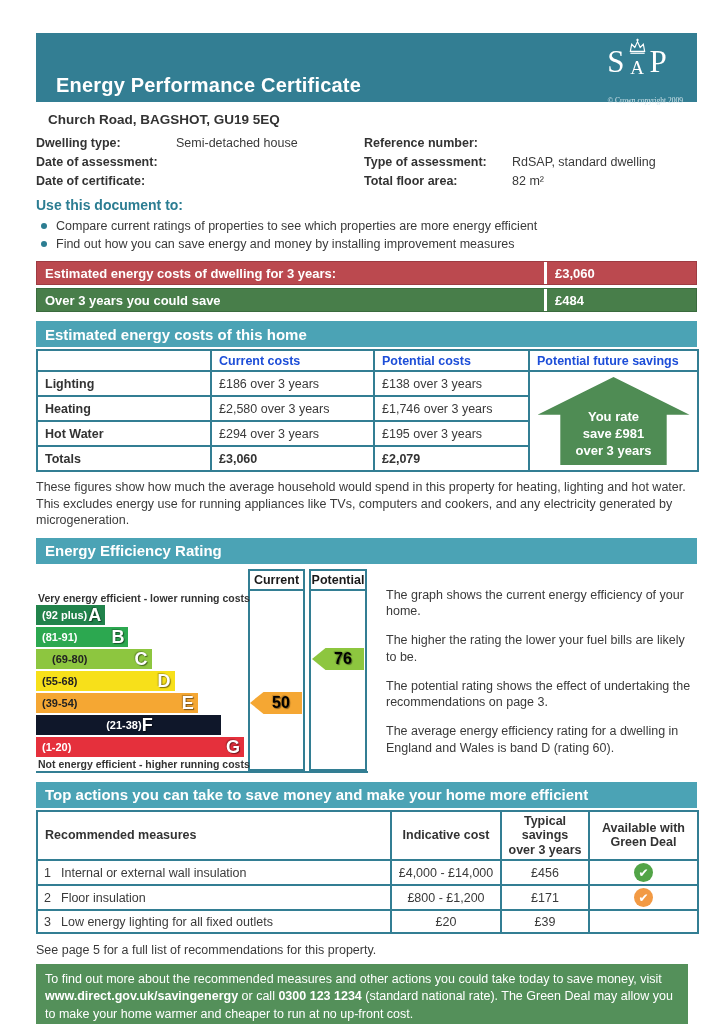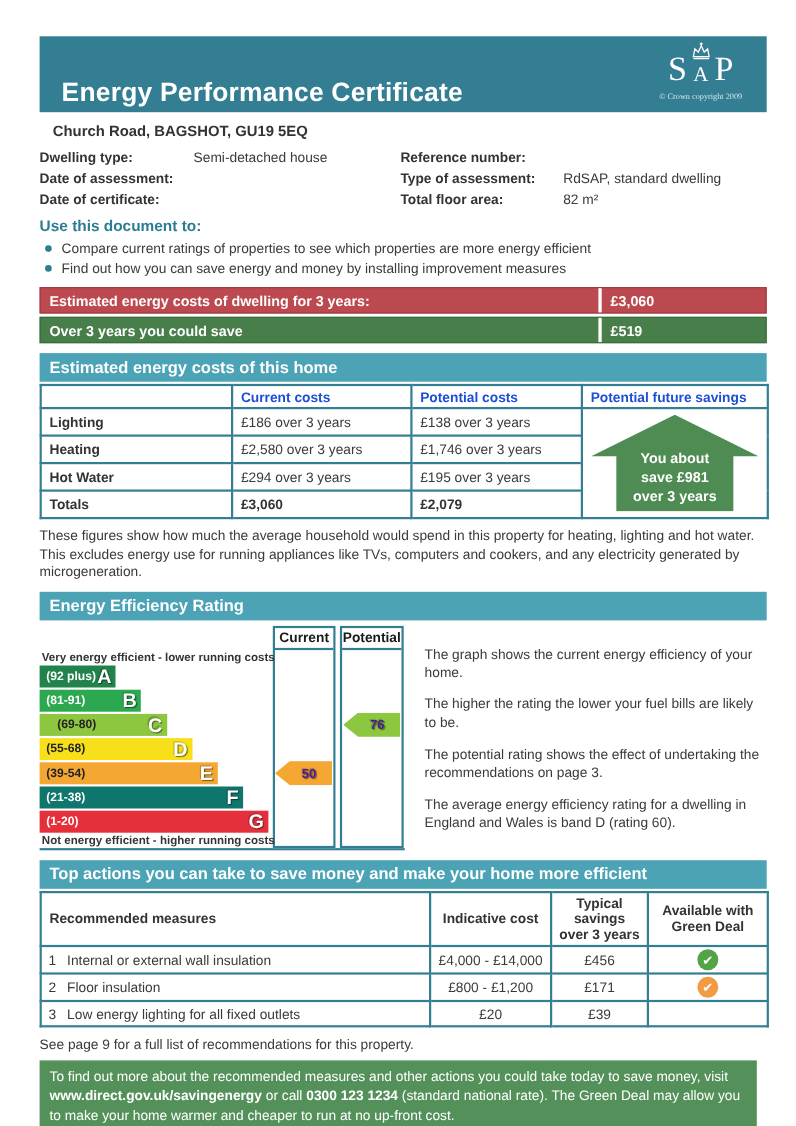--- a/index.html
+++ b/index.html
@@ -8,30 +8,30 @@
     font-family: "Liberation Sans", sans-serif; color: #3a3a3a;
     overflow: hidden;
   }
   .page { padding: 33px 27px 0 36px; width: 724px; }
 
   
   .top-bar {
     height: 69px; background: #337e93; position: relative;
     display: flex; align-items: center;
   }
-  .top-bar h1 { color: #fff; font-size: 24px; padding-left: 20px; letter-spacing: 0.2px; margin-top: 35px; }
+  .top-bar h1 { color: #fff; font-size: 20px; padding-left: 20px; letter-spacing: 0.2px; margin-top: 35px; }
   .sap-logo {
     position: absolute; right: 14px; top: 5px; width: 92px; text-align: center;
     color: #fff; font-family: "Liberation Serif", serif;
   }
   .sap-row { display: flex; align-items: flex-end; justify-content: center; }
   .sap-s, .sap-p { font-size: 31px; line-height: 0.9; }
   .sap-mid { display: flex; flex-direction: column; align-items: center; margin: 0 1px; }
   .sap-a { font-size: 19px; line-height: 0.9; }
-  .sap-copy { font-size: 7.5px; color: #d4e6ec; margin-top: 6px; font-family: "Liberation Serif", serif; }
+  .sap-copy { font-size: 7.5px; color: #d4e6ec; margin-top: 20px; text-align: right; font-family: "Liberation Serif", serif; }
 
   
   .address { font-weight: bold; font-size: 13.5px; color: #333; margin: 10px 0 8px 12px; }
   .details {
     display: grid; grid-template-columns: 140px 188px 148px 185px;
     font-size: 12.5px; row-gap: 3px; margin-bottom: 6px;
   }
   .details .lbl { font-weight: bold; color: #333; }
   .details div { line-height: 16px; }
 
@@ -87,21 +87,21 @@
   .band-bar { height: 20px; display: flex; align-items: center; justify-content: space-between; padding: 0 4px 0 6px; }
   .band-range { font-size: 11px; font-weight: bold; white-space: nowrap; }
   .band-letter {
     font-size: 18px; font-weight: bold; color: #fff; line-height: 1;
     text-shadow: 1px 1px 1px rgba(0,0,0,0.5), -1px -1px 1px rgba(0,0,0,0.25);
   }
   .rating-arrow {
     position: absolute; width: 52px; height: 22px;
     clip-path: polygon(0% 50%, 26% 0%, 100% 0%, 100% 100%, 26% 100%);
     display: flex; align-items: center; justify-content: center; padding-left: 10px;
-    color: #4c1d95; font-weight: bold; font-size: 12px;
+    color: #000000; font-weight: bold; font-size: 16px;
     text-shadow: 1px 1px 1px rgba(0,0,0,0.45), -1px -1px 1px rgba(0,0,0,0.2);
   }
   .arrow-current { left: 214px; }
   .arrow-potential { left: 276px; }
   .rating-text { flex: 1; padding-left: 18px; font-size: 12.5px; line-height: 1.3; padding-top: 18px; }
   .rating-text p { margin-bottom: 13px; }
 
   
   table.actions { border-collapse: collapse; table-layout: fixed; width: 661px; font-size: 12.5px; margin-top: 2px; }
   table.actions td, table.actions th { border: 2px solid #337e93; padding: 2px 6px; vertical-align: middle; }
@@ -175,21 +175,21 @@
     <span>Find out how you can save energy and money by installing improvement measures</span>
   </div>
 
   <div class="banners">
     <div class="banner red">
       <div class="b-lbl">Estimated energy costs of dwelling for 3 years:</div>
       <div class="b-val">£3,060</div>
     </div>
     <div class="banner green">
       <div class="b-lbl">Over 3 years you could save</div>
-      <div class="b-val">£519</div>
+      <div class="b-val">£484</div>
     </div>
   </div>
 
   <div class="section-header">Estimated energy costs of this home</div>
   <table class="costs">
     <colgroup>
         <col style="width:174px">
         <col style="width:163px">
         <col style="width:155px">
         <col style="width:169px">
@@ -200,21 +200,21 @@
       <th>Current costs</th>
       <th>Potential costs</th>
       <th class="savings-h">Potential future savings</th>
     </tr>
     <tr>
       <td class="row-lbl">Lighting</td>
       <td>£186 over 3 years</td>
       <td>£138 over 3 years</td>
       <td class="house-cell" rowspan="4">
         <div class="house">
-          <span>You about</span>
+          <span>You rate</span>
           <span>save £981</span>
           <span>over 3 years</span>
         </div>
       </td>
     </tr>
     <tr>
       <td class="row-lbl">Heating</td>
       <td>£2,580 over 3 years</td>
       <td>£1,746 over 3 years</td>
     </tr>
@@ -267,21 +267,21 @@
               <span class="band-letter">D</span>
             </div>
           </div>
         <div class="band-row">
             <div class="band-bar" style="background: rgb(245, 167, 51); width: 77%;">
               <span class="band-range" style="color: rgb(34, 34, 34);">(39-54)</span>
               <span class="band-letter">E</span>
             </div>
           </div>
         <div class="band-row">
-            <div class="band-bar" style="background: #0f766e; width: 88%;">
+            <div class="band-bar" style="background: #0f172a; width: 88%; justify-content: center;">
               <span class="band-range" style="color: rgb(255, 255, 255);">(21-38)</span>
               <span class="band-letter">F</span>
             </div>
           </div>
         <div class="band-row">
             <div class="band-bar" style="background: rgb(229, 48, 60); width: 99%;">
               <span class="band-range" style="color: rgb(255, 255, 255);">(1-20)</span>
               <span class="band-letter">G</span>
             </div>
           </div>
@@ -331,18 +331,18 @@
     </tr>
     <tr>
       <td><span class="m-num">3</span><span>Low energy lighting for all fixed outlets</span></td>
       <td class="c">£20</td>
       <td class="c">£39</td>
       <td class="c deal-cell"></td>
     </tr>
   </tbody>
     </table>
 
-  <div class="see-page">See page 9 for a full list of recommendations for this property.</div>
+  <div class="see-page">See page 5 for a full list of recommendations for this property.</div>
   <div class="green-box">
     <span>To find out more about the recommended measures and other actions you could take today to save money, visit </span><b>www.direct.gov.uk/savingenergy</b><span> or call </span><b>0300 123 1234</b><span> (standard national rate). The Green Deal may allow you to make your home warmer and cheaper to run at no up-front cost.</span>
   </div>
 
 </div>
 
 </body></html>

